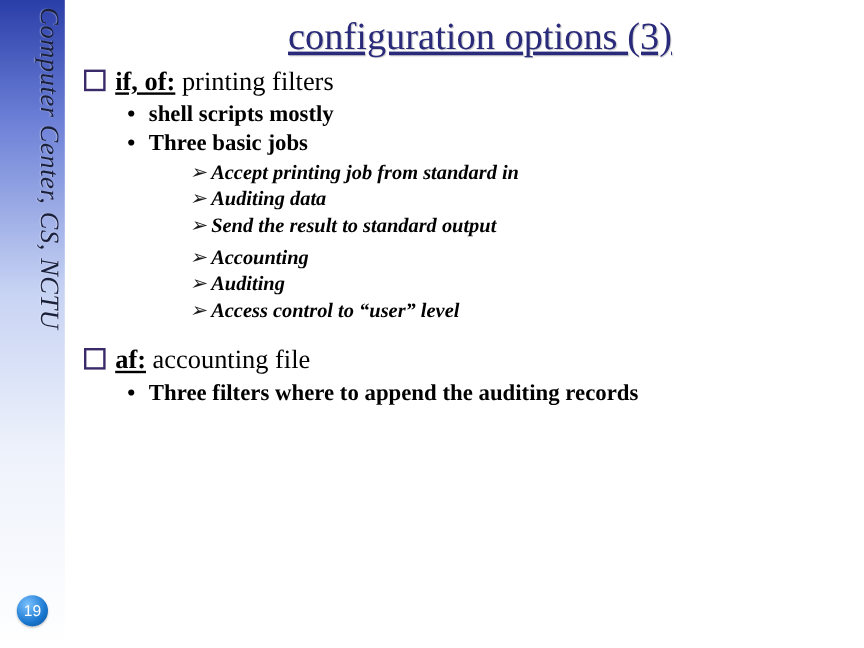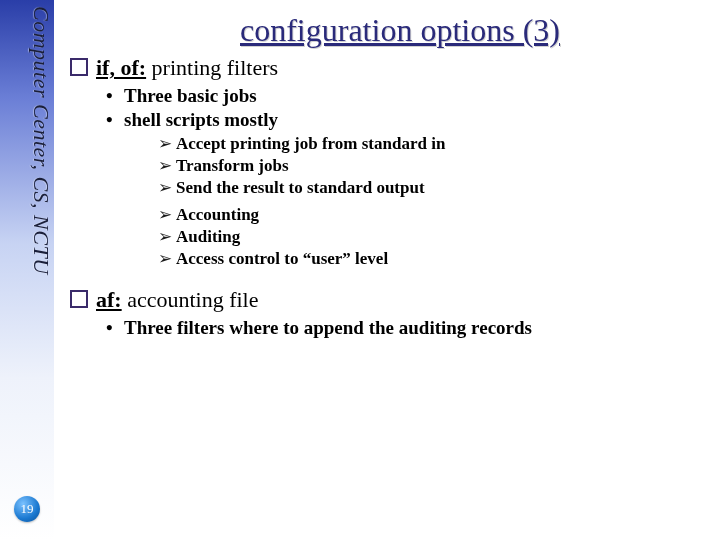--- a/index.html
+++ b/index.html
@@ -43,21 +43,21 @@
   }
   .page-num {
     position: absolute;
     left: 14px;
     bottom: 18px;
     width: 26px;
     height: 26px;
     border-radius: 50%;
     background: radial-gradient(circle at 35% 30%, #7ac1ff 0%, #1a78d0 60%, #0a4e94 100%);
     color: #fff;
-    font-family: Liberation Serif, serif;
+    font-family: Liberation Sans, sans-serif;
     font-size: 13px;
     line-height: 26px;
     text-align: center;
     box-shadow: 0 1px 2px rgba(0,0,0,0.25);
   }
   .content {
     position: absolute;
     left: 70px;
     top: 0;
     right: 10px;
@@ -104,20 +104,21 @@
     display: inline-block;
     width: 18px;
     margin-left: -2px;
   }
   .arrow-list {
     margin: 2px 0 6px 92px;
     padding: 0;
     list-style: none;
     font-size: 17px;
     font-weight: bold;
+    font-style: italic;
   }
   .arrow-list li { margin: 1px 0; }
   .arrow-list li::before {
     content: "➢";
     display: inline-block;
     width: 18px;
     margin-left: -4px;
     color: #1a1a1a;
     font-weight: normal;
   }
@@ -140,27 +141,27 @@
       <span class="line2">configuration options (3)</span>
     </div>
 
     <div class="body">
 
       <div class="q-item">
         <span class="q-bullet"></span><span class="q-key">if, of:</span><span> printing filters</span>
       </div>
 
       <ul class="dot-list">
+        <li>shell scripts mostly</li>
         <li>Three basic jobs</li>
-        <li>shell scripts mostly</li>
       </ul>
 
       <ul class="arrow-list">
         <li>Accept printing job from standard in</li>
-        <li>Transform jobs</li>
+        <li>Auditing data</li>
         <li>Send the result to standard output</li>
       </ul>
 
 
       <ul class="arrow-list">
         <li>Accounting</li>
         <li>Auditing</li>
         <li>Access control to “user” level</li>
       </ul>
 

